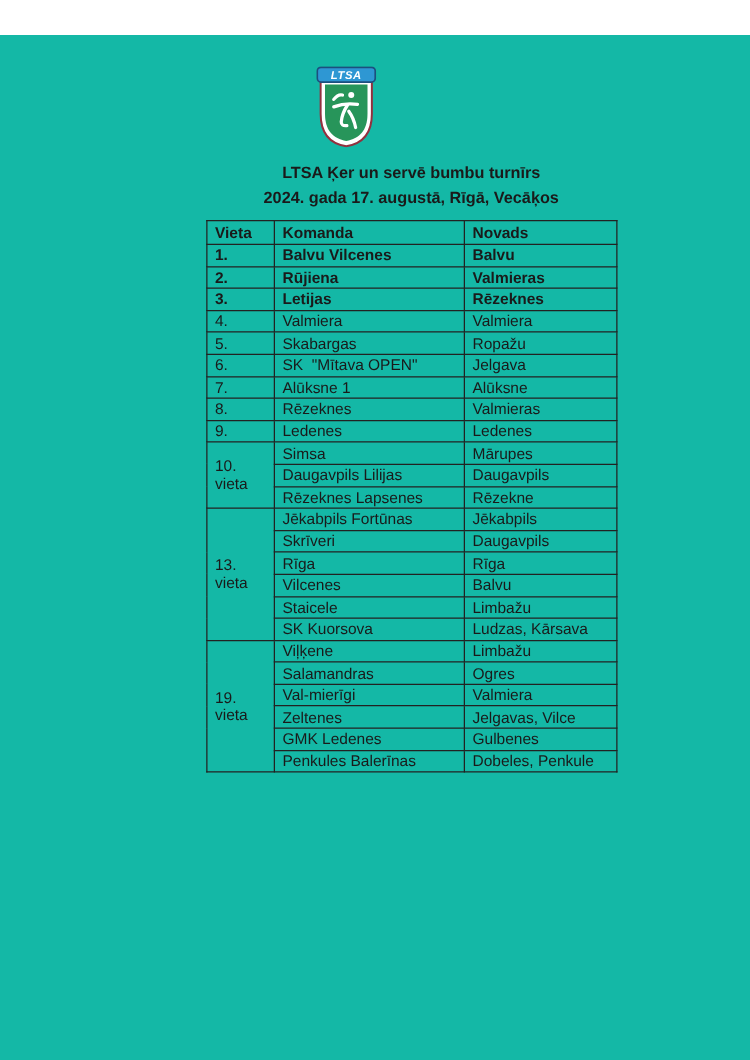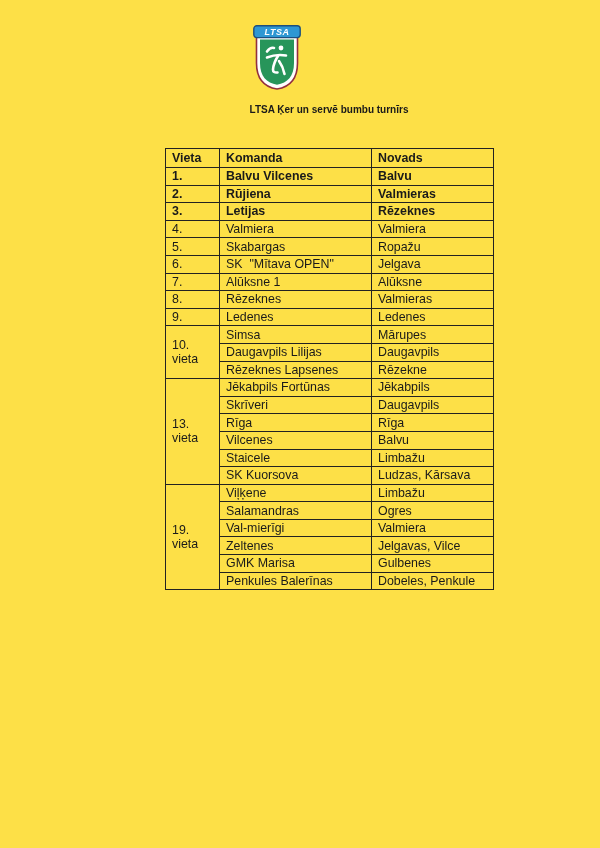--- a/index.html
+++ b/index.html
@@ -3,33 +3,33 @@
 <meta charset="utf-8">
 <style>
   * { margin: 0; padding: 0; box-sizing: border-box; }
   html, body { background: #ffffff; }
   body {
     width: 600px; height: 848px;
     position: relative;
     font-family: "Liberation Sans", sans-serif;
     color: #1a1a1a;
   }
-  .page { position: absolute; inset: 0; background: #fde047; overflow: hidden; }
+  .page { position: absolute; inset: 0; background: #14b8a6; overflow: hidden; margin-top: 28px; }
 
   .logo {
     position: absolute; left: 253px; top: 25px;
     width: 48px; height: 65px;
   }
 
   .titles {
     position: absolute; left: 140px; top: 100px; width: 378px;
     text-align: center;
   }
   .title-line {
-    font-size: 10px; font-weight: bold; line-height: 20px;
+    font-size: 13px; font-weight: bold; line-height: 20px;
     color: #1a1a1a; white-space: nowrap;
   }
 
   table.results {
     position: absolute; left: 165px; top: 148px;
     border-collapse: collapse; table-layout: fixed;
     width: 328px;
     font-size: 12.4px; color: #1a1a1a;
   }
   table.results th, table.results td {
@@ -63,20 +63,21 @@
       <path d="M25,31 Q20.5,38 20,44.5 Q19.9,48 24.5,47.5"></path>
       <path d="M26,36 Q30,41.5 31.5,49"></path>
     </g>
 
     <rect x="0.8" y="0.8" width="46.4" height="11.8" rx="3" stroke-width="1.4" fill="#2e97d3" stroke="#1c4f7e"></rect>
     <text x="24" y="10" text-anchor="middle" font-family="Liberation Sans, sans-serif" font-size="9" font-weight="bold" font-style="italic" letter-spacing="0.5" fill="#ffffff">LTSA</text>
   </svg>
 
   <div class="titles">
     <div class="title-line">LTSA Ķer un servē bumbu turnīrs</div>
+    <div class="title-line">2024. gada 17. augustā, Rīgā, Vecāķos</div>
   </div>
 
   <table class="results">
     <colgroup>
       <col style="width:54px">
         <col style="width:152px">
         <col style="width:122px">
     </colgroup>
     <thead>
       <tr>
@@ -180,21 +181,21 @@
       </tr>
       <tr>
         <td>Val-mierīgi</td>
         <td>Valmiera</td>
       </tr>
       <tr>
         <td>Zeltenes</td>
         <td>Jelgavas, Vilce</td>
       </tr>
       <tr>
-        <td>GMK Marisa</td>
+        <td>GMK Ledenes</td>
         <td>Gulbenes</td>
       </tr>
       <tr>
         <td>Penkules Balerīnas</td>
         <td>Dobeles, Penkule</td>
       </tr>
     </tbody>
   </table>
 
 </div>

